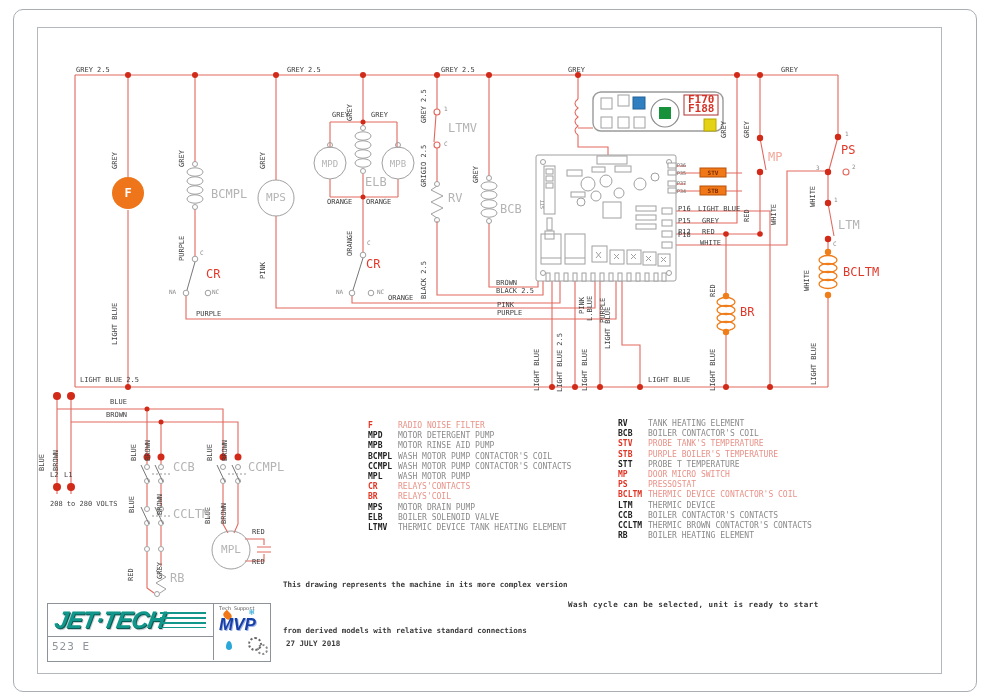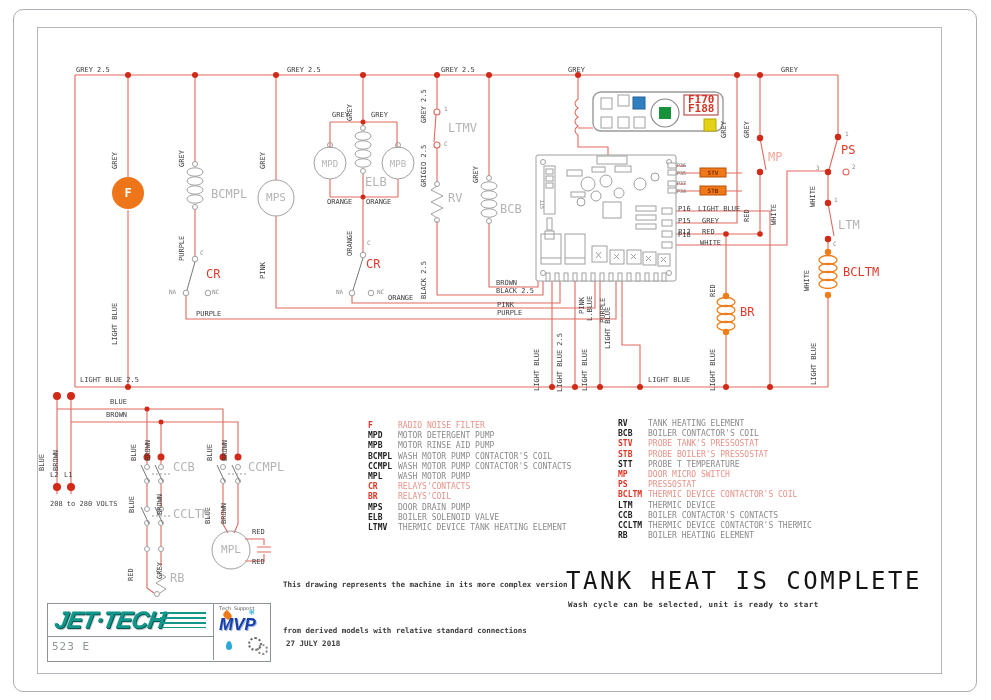--- a/index.html
+++ b/index.html
@@ -439,40 +439,39 @@
 
   <div class="legend" style="left:368px;top:421px">
     <div class="lrow red"><span class="lkey">F</span><span class="ldesc">RADIO NOISE FILTER</span></div>
     <div class="lrow"><span class="lkey">MPD</span><span class="ldesc">MOTOR DETERGENT PUMP</span></div>
     <div class="lrow"><span class="lkey">MPB</span><span class="ldesc">MOTOR RINSE AID PUMP</span></div>
     <div class="lrow"><span class="lkey">BCMPL</span><span class="ldesc">WASH MOTOR PUMP CONTACTOR'S COIL</span></div>
     <div class="lrow"><span class="lkey">CCMPL</span><span class="ldesc">WASH MOTOR PUMP CONTACTOR'S CONTACTS</span></div>
     <div class="lrow"><span class="lkey">MPL</span><span class="ldesc">WASH MOTOR PUMP</span></div>
     <div class="lrow red"><span class="lkey">CR</span><span class="ldesc">RELAYS'CONTACTS</span></div>
     <div class="lrow red"><span class="lkey">BR</span><span class="ldesc">RELAYS'COIL</span></div>
-    <div class="lrow"><span class="lkey">MPS</span><span class="ldesc">DOOR DRAIN PUMP</span></div>
+    <div class="lrow"><span class="lkey">MPS</span><span class="ldesc">MOTOR DRAIN PUMP</span></div>
     <div class="lrow"><span class="lkey">ELB</span><span class="ldesc">BOILER SOLENOID VALVE</span></div>
     <div class="lrow"><span class="lkey">LTMV</span><span class="ldesc">THERMIC DEVICE TANK HEATING ELEMENT</span></div>
   </div>
   <div class="legend" style="left:618px;top:419px">
     <div class="lrow"><span class="lkey">RV</span><span class="ldesc">TANK HEATING ELEMENT</span></div>
     <div class="lrow"><span class="lkey">BCB</span><span class="ldesc">BOILER CONTACTOR'S COIL</span></div>
-    <div class="lrow red"><span class="lkey">STV</span><span class="ldesc">PROBE TANK'S PRESSOSTAT</span></div>
-    <div class="lrow red"><span class="lkey">STB</span><span class="ldesc">PROBE BOILER'S PRESSOSTAT</span></div>
+    <div class="lrow red"><span class="lkey">STV</span><span class="ldesc">PROBE TANK'S TEMPERATURE</span></div>
+    <div class="lrow red"><span class="lkey">STB</span><span class="ldesc">PURPLE BOILER'S TEMPERATURE</span></div>
     <div class="lrow"><span class="lkey">STT</span><span class="ldesc">PROBE T TEMPERATURE</span></div>
     <div class="lrow red"><span class="lkey">MP</span><span class="ldesc">DOOR MICRO SWITCH</span></div>
     <div class="lrow red"><span class="lkey">PS</span><span class="ldesc">PRESSOSTAT</span></div>
     <div class="lrow red"><span class="lkey">BCLTM</span><span class="ldesc">THERMIC DEVICE CONTACTOR'S COIL</span></div>
     <div class="lrow"><span class="lkey">LTM</span><span class="ldesc">THERMIC DEVICE</span></div>
     <div class="lrow"><span class="lkey">CCB</span><span class="ldesc">BOILER CONTACTOR'S CONTACTS</span></div>
-    <div class="lrow"><span class="lkey">CCLTM</span><span class="ldesc">THERMIC DEVICE CONTACTOR'S THERMIC</span></div>
+    <div class="lrow"><span class="lkey">CCLTM</span><span class="ldesc">THERMIC BROWN CONTACTOR'S CONTACTS</span></div>
     <div class="lrow"><span class="lkey">RB</span><span class="ldesc">BOILER HEATING ELEMENT</span></div>
   </div>
 
-  <div class="title">TANK HEAT IS COMPLETE</div>
   <div class="subtitle">Wash cycle can be selected, unit is ready to start</div>
 
   <div class="footer-box"></div>
   <div class="footer-vline"></div>
   <div class="footer-hline"></div>
   <div class="brand">JET·TECH</div>
   <div class="brand-stripes"></div>
   <div class="model">523 E</div>
   <div class="techsup">Tech Support</div>
   <div class="flame"></div>

